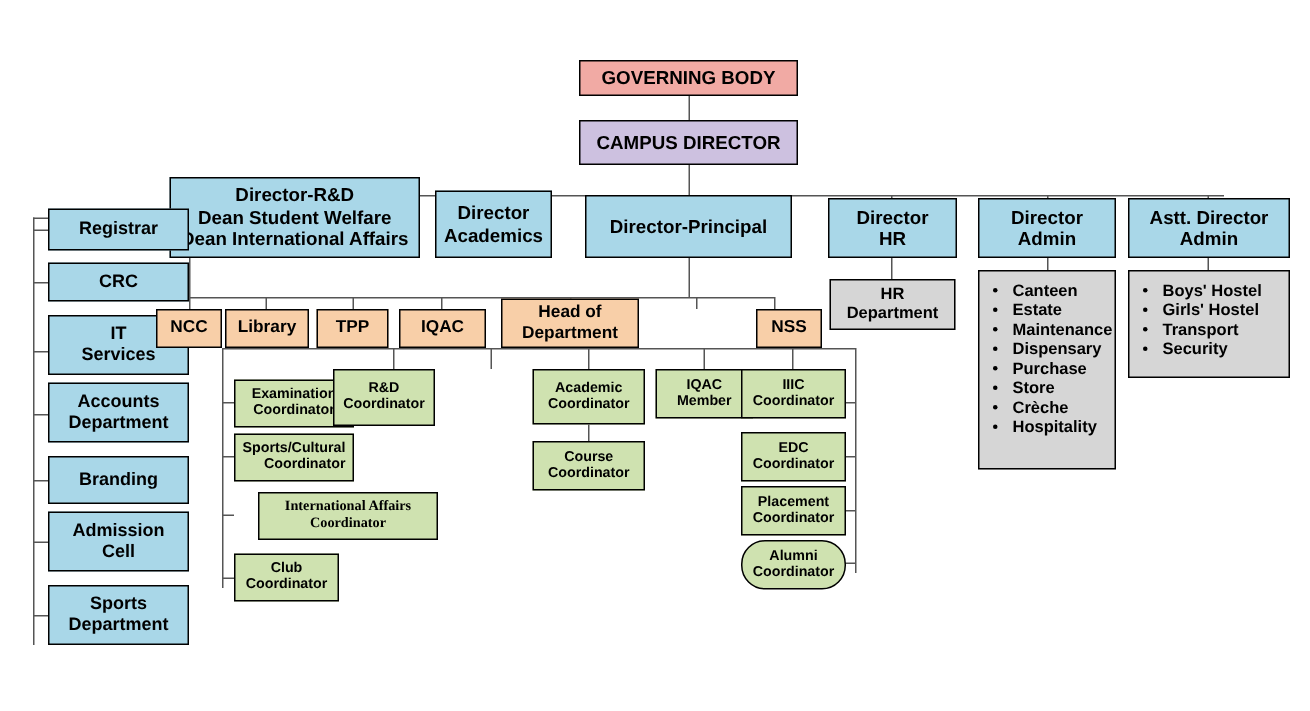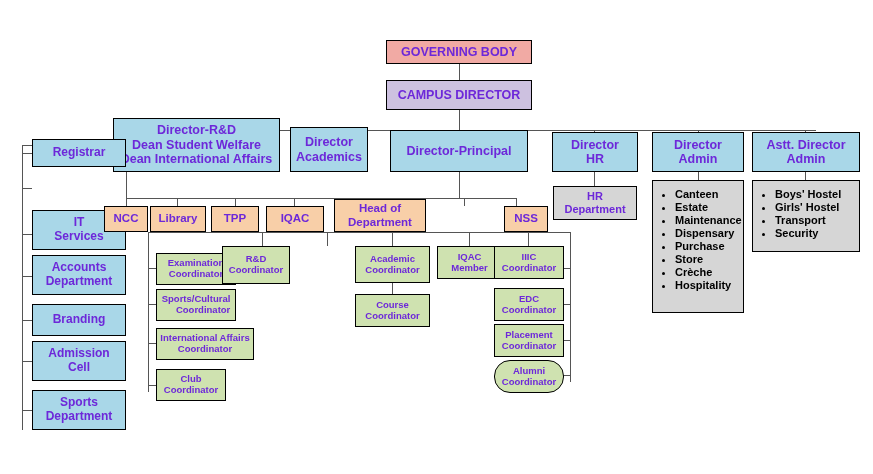--- a/index.html
+++ b/index.html
@@ -21,21 +21,21 @@
   .node {
     position: absolute;
     box-sizing: border-box;
     border: 1px solid #000000;
     display: flex;
     align-items: center;
     justify-content: center;
     text-align: center;
     line-height: 1.15;
     font-weight: bold;
-    color: #6d28d9;
+    color: #000000;
     padding: 1px 2px;
     white-space: pre-line;
   }
   .line {
     position: absolute;
     background: #555555;
   }
   .hline { height: 1px; }
   .vline { width: 1px; }
 
@@ -146,20 +146,21 @@
   <div class="node c-blue" style="left:652px; top:132px; width:92px; height:40px; font-size:12.5px;">Director
 Admin</div>
 
   <div class="node c-blue" style="left:752px; top:132px; width:108px; height:40px; font-size:12.5px;">Astt. Director
 Admin</div>
 
   <div class="node c-gray" style="left:553px; top:186px; width:84px; height:34px; font-size:11px;">HR
 Department</div>
 
   <div class="node c-blue" style="left:32px; top:139px; width:94px; height:28px; font-size:12px;">Registrar</div>
+  <div class="node c-blue" style="left:32px; top:175px; width:94px; height:26px; font-size:12px;">CRC</div>
   <div class="node c-blue" style="left:32px; top:210px; width:94px; height:40px; font-size:12px;">IT
 Services</div>
   <div class="node c-blue" style="left:32px; top:255px; width:94px; height:40px; font-size:12px;">Accounts
 Department</div>
   <div class="node c-blue" style="left:32px; top:304px; width:94px; height:32px; font-size:12px;">Branding</div>
   <div class="node c-blue" style="left:32px; top:341px; width:94px; height:40px; font-size:12px;">Admission
 Cell</div>
   <div class="node c-blue" style="left:32px; top:390px; width:94px; height:40px; font-size:12px;">Sports
 Department</div>
 
@@ -168,21 +169,21 @@
   <div class="node c-orange" style="left:211px; top:206px; width:48px; height:26px; font-size:11.5px;">TPP</div>
   <div class="node c-orange" style="left:266px; top:206px; width:58px; height:26px; font-size:11.5px;">IQAC</div>
   <div class="node c-orange" style="left:334px; top:199px; width:92px; height:33px; font-size:11.5px;">Head of
 Department</div>
   <div class="node c-orange" style="left:504px; top:206px; width:44px; height:26px; font-size:11.5px;">NSS</div>
 
   <div class="node c-green" style="left:156px; top:253px; width:80px; height:32px; font-size:9.5px;">Examination
 Coordinator</div>
   <div class="node c-green" style="left:156px; top:289px; width:80px; height:32px; font-size:9.5px;text-align:right;">Sports/Cultural
 Coordinator</div>
-  <div class="node c-green" style="left:156px; top:328px; width:98px; height:32px; font-size:9.5px;">International Affairs
+  <div class="node c-green" style="left:172px; top:328px; width:120px; height:32px; font-size:9.5px;font-family:Liberation Serif, serif;">International Affairs
 Coordinator</div>
   <div class="node c-green" style="left:156px; top:369px; width:70px; height:32px; font-size:9.5px;">Club
 Coordinator</div>
 
   <div class="node c-green" style="left:222px; top:246px; width:68px; height:38px; font-size:9.5px;">R&amp;D
 Coordinator</div>
 
 
   <div class="node c-green" style="left:355px; top:246px; width:75px; height:37px; font-size:9.5px;">Academic
 Coordinator</div>

